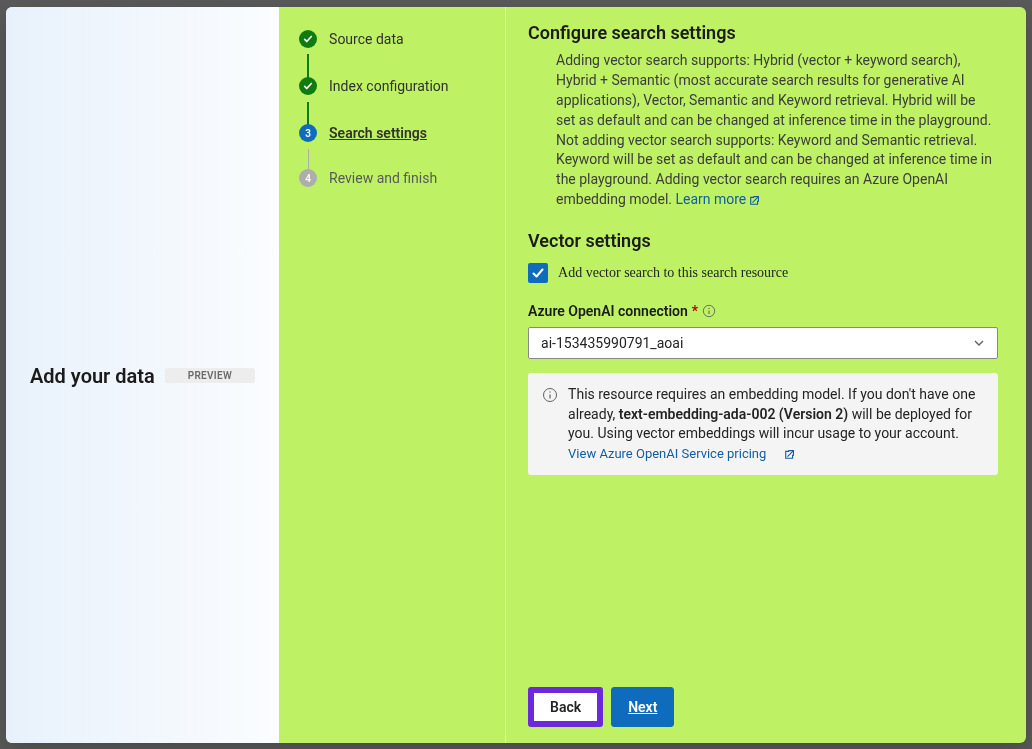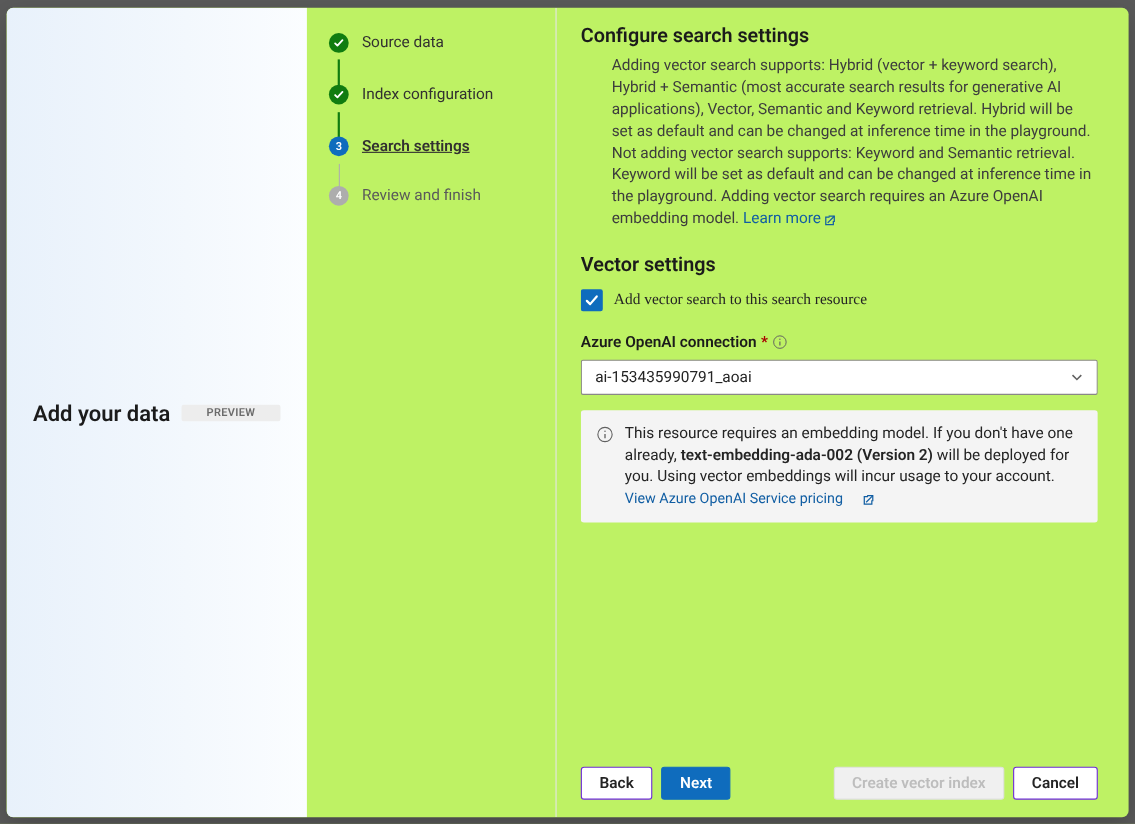--- a/index.html
+++ b/index.html
@@ -273,27 +273,28 @@
     .btn {
       font-size: 14px;
       font-weight: 600;
       padding: 6px 16px;
       border-radius: 3px;
       cursor: pointer;
       font-family: inherit;
     }
     .btn-secondary {
       background: #fff;
-      border: 1px solid #6d28d9;
+      border: 6px solid #6d28d9;
       color: #242424;
     }
     .btn-primary {
       background: #0f6cbd;
       border: 1px solid #0f6cbd;
       color: #fff;
+      text-decoration: underline;
     }
     .btn-disabled {
       background: #f0f0f0;
       border: 1px solid #e0e0e0;
       color: #bdbdbd;
       cursor: not-allowed;
     }
   </style>
 </head>
 <body>
@@ -406,20 +407,16 @@
             </a>
           </div>
         </div>
       </div>
 
       <div class="footer">
         <div class="footer-left">
           <button class="btn btn-secondary">Back</button>
           <button class="btn btn-primary">Next</button>
         </div>
-        <div class="footer-right">
-          <button class="btn btn-disabled">Create vector index</button>
-          <button class="btn btn-secondary">Cancel</button>
-        </div>
       </div>
     </div>
   </div>
 </div>
 
 </body></html>

